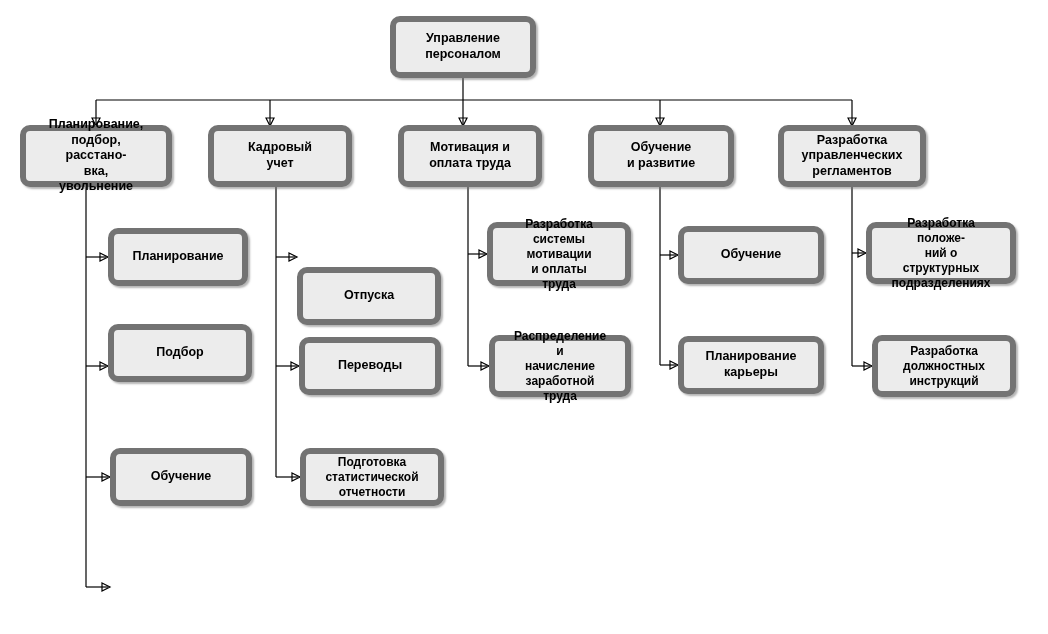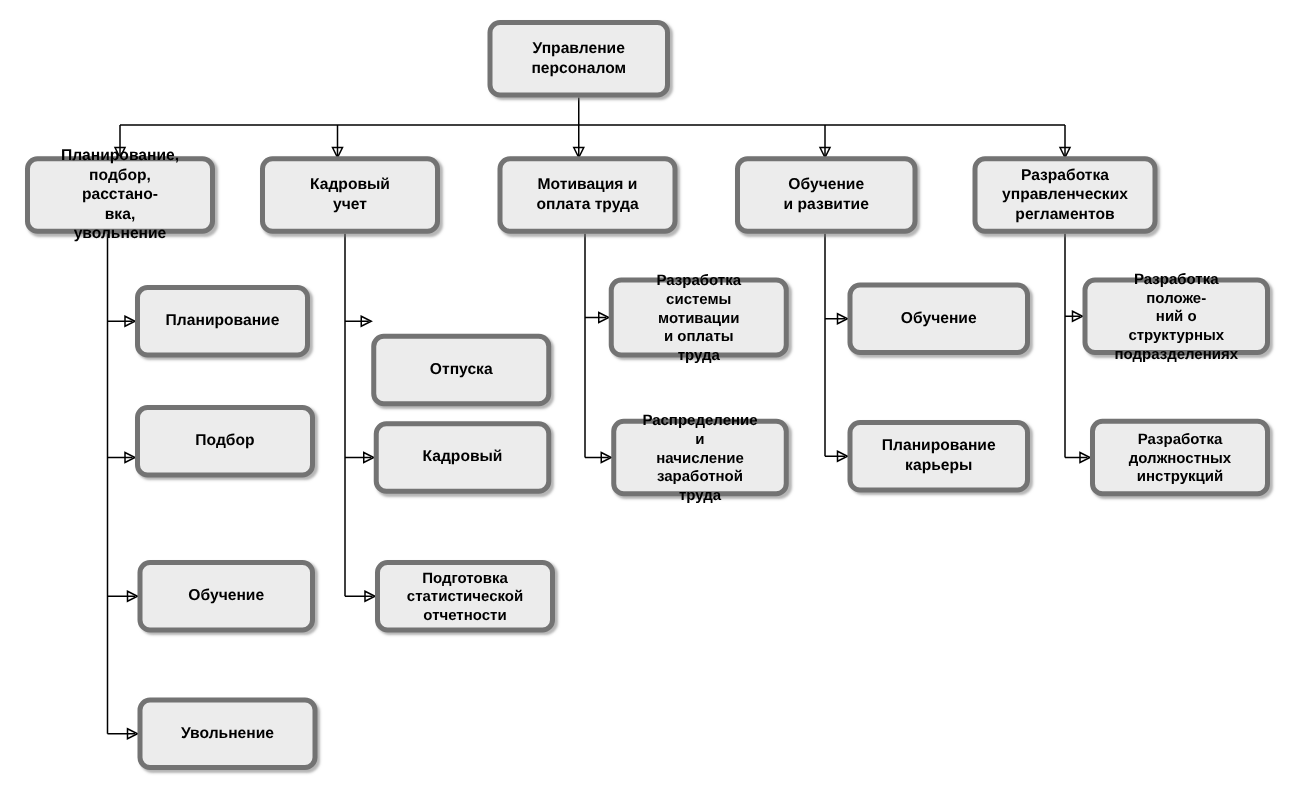--- a/index.html
+++ b/index.html
@@ -12,21 +12,21 @@
     width: 1048px;
     height: 634px;
     background: #ffffff;
     font-family: "Liberation Sans", sans-serif;
     overflow: hidden;
   }
   .node {
     position: absolute;
     box-sizing: border-box;
     background: #ececec;
-    border: 4px solid #737373;
+    border: 6px solid #737373;
     border-radius: 10px;
     display: flex;
     align-items: center;
     justify-content: center;
     text-align: center;
     color: #000000;
     font-weight: bold;
     font-size: 12.5px;
     line-height: 1.25;
     padding: 2px 22px;
@@ -136,29 +136,26 @@
 
   <div class="node" style="left:108px; top:228px; width:140px; height:58px;">
     <span>Планирование</span>
   </div>
   <div class="node" style="left:108px; top:324px; width:144px; height:58px;">
     <span>Подбор</span>
   </div>
   <div class="node" style="left:110px; top:448px; width:142px; height:58px;">
     <span>Обучение</span>
   </div>
-  <div class="node" style="left:110px; top:558px; width:144px; height:58px;">
-    <span>Увольнение</span>
-  </div>
 
   <div class="node" style="left:297px; top:228px; width:144px; height:58px;margin-top:39px;">
     <span>Отпуска</span>
   </div>
   <div class="node" style="left:299px; top:337px; width:142px; height:58px;">
-    <span>Кадровый</span>
+    <span>Переводы</span>
   </div>
   <div class="node small" style="left:300px; top:448px; width:144px; height:58px;">
     <span style="white-space: pre-line;">Подготовка
 статистической
 отчетности</span>
   </div>
 
   <div class="node small" style="left:487px; top:222px; width:144px; height:64px;">
     <span style="white-space: pre-line;">Разработка
 системы мотивации

